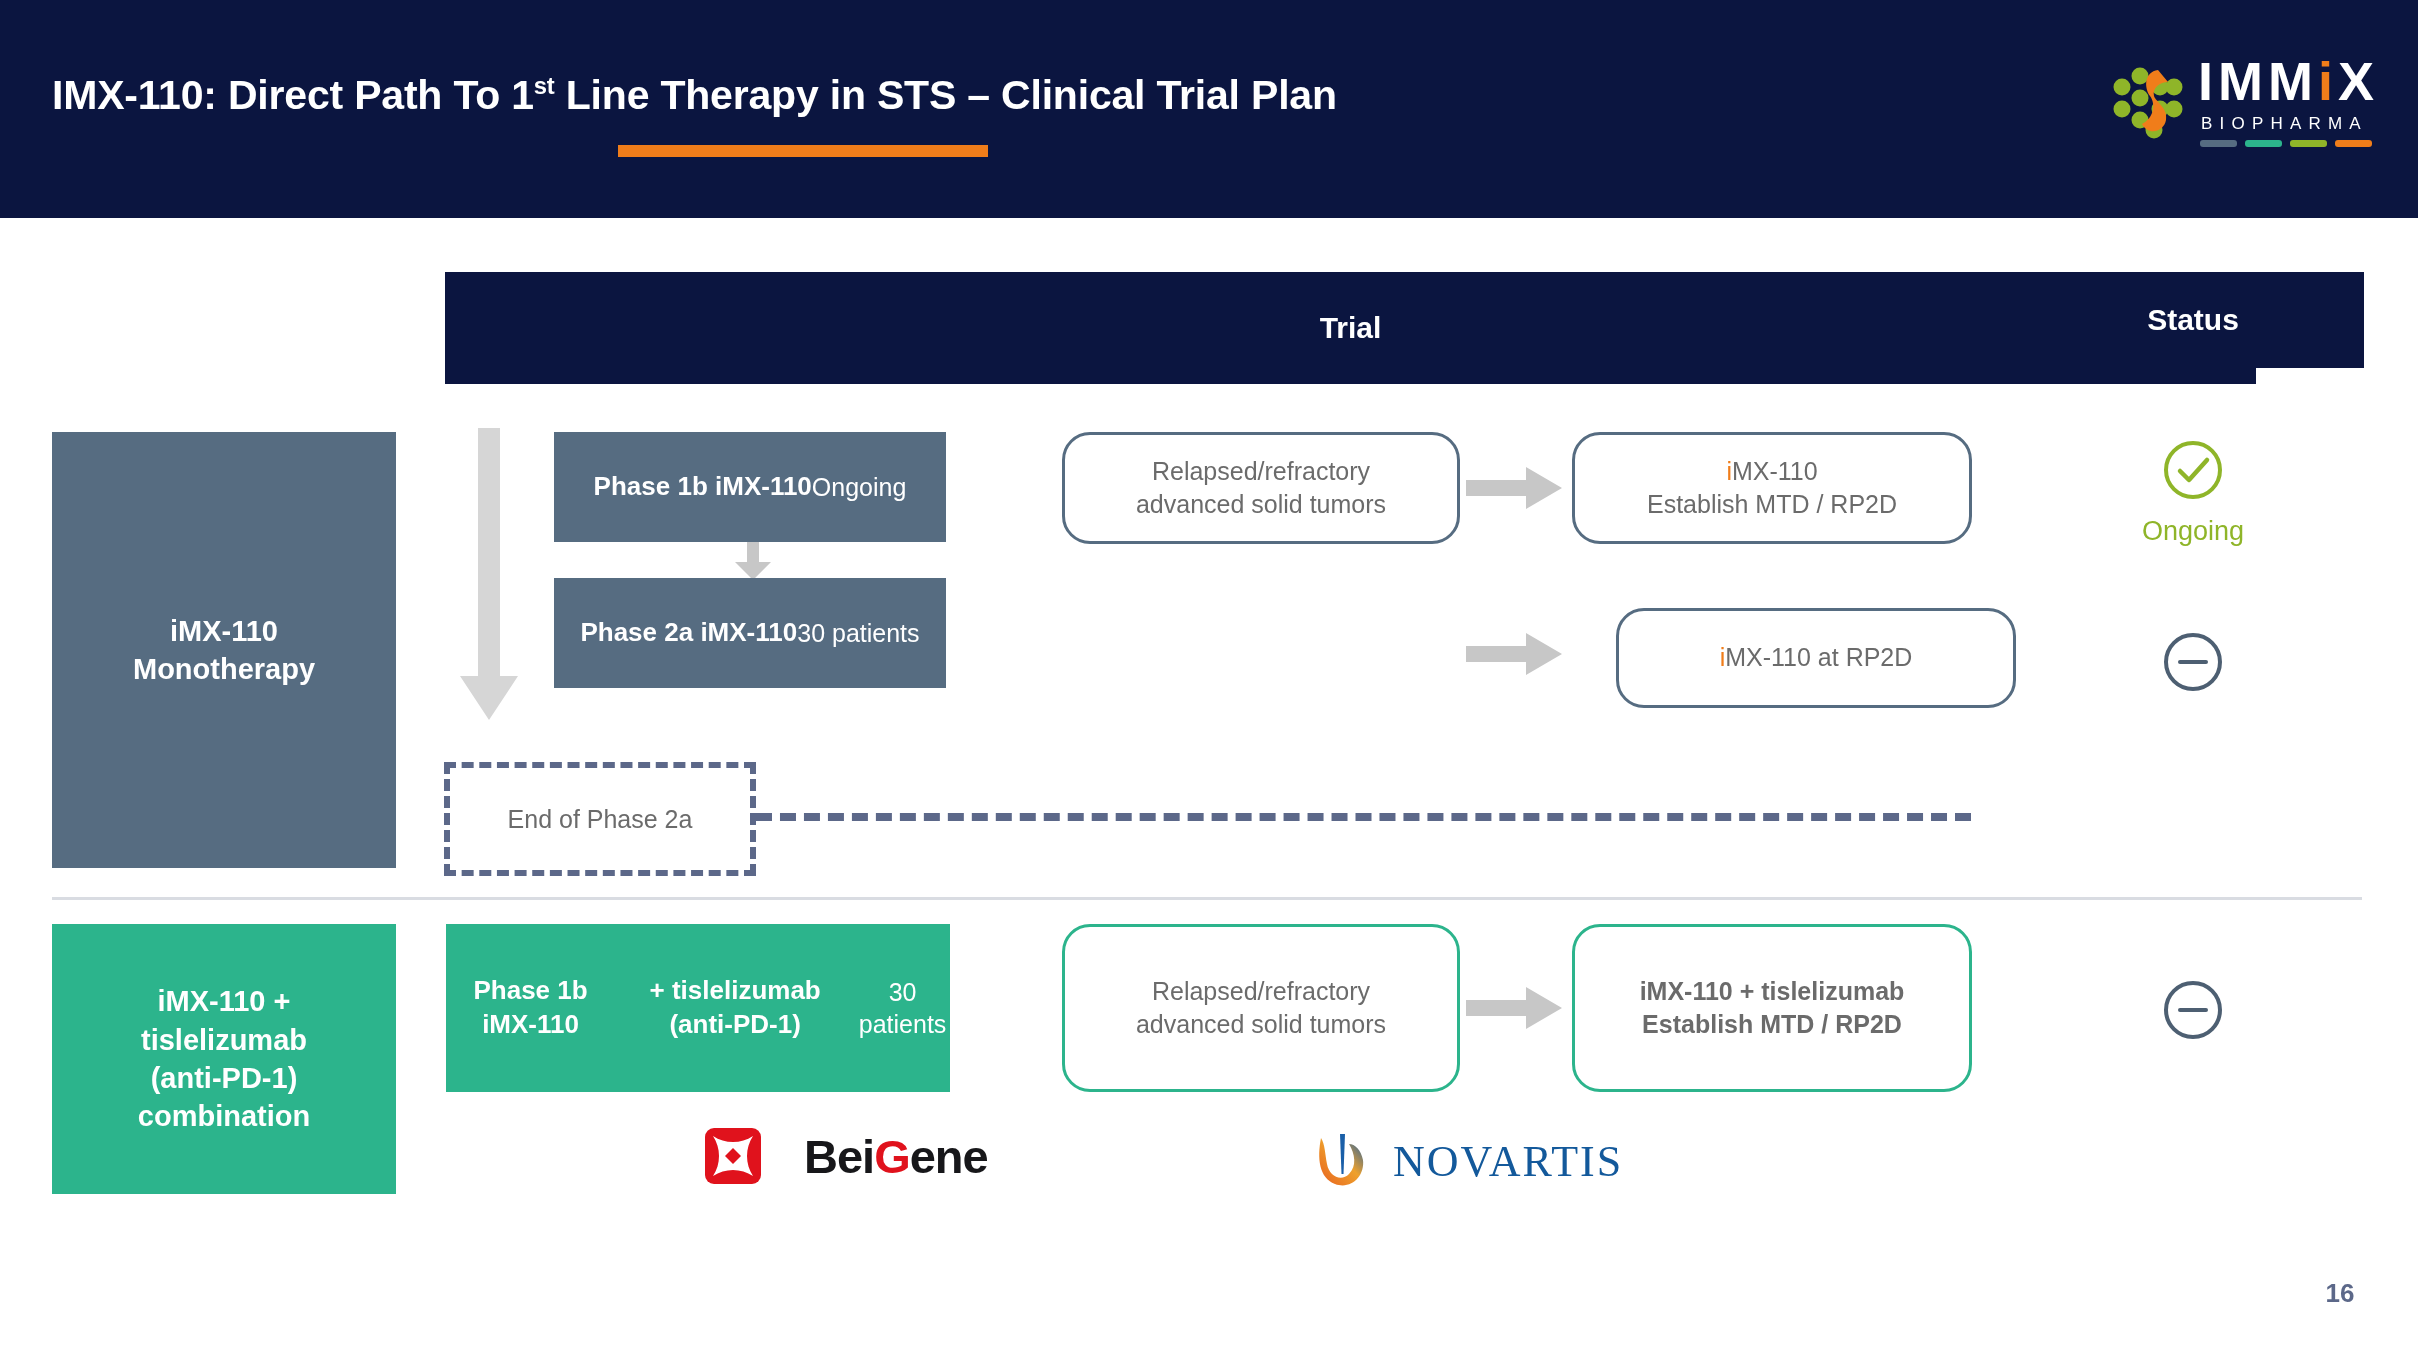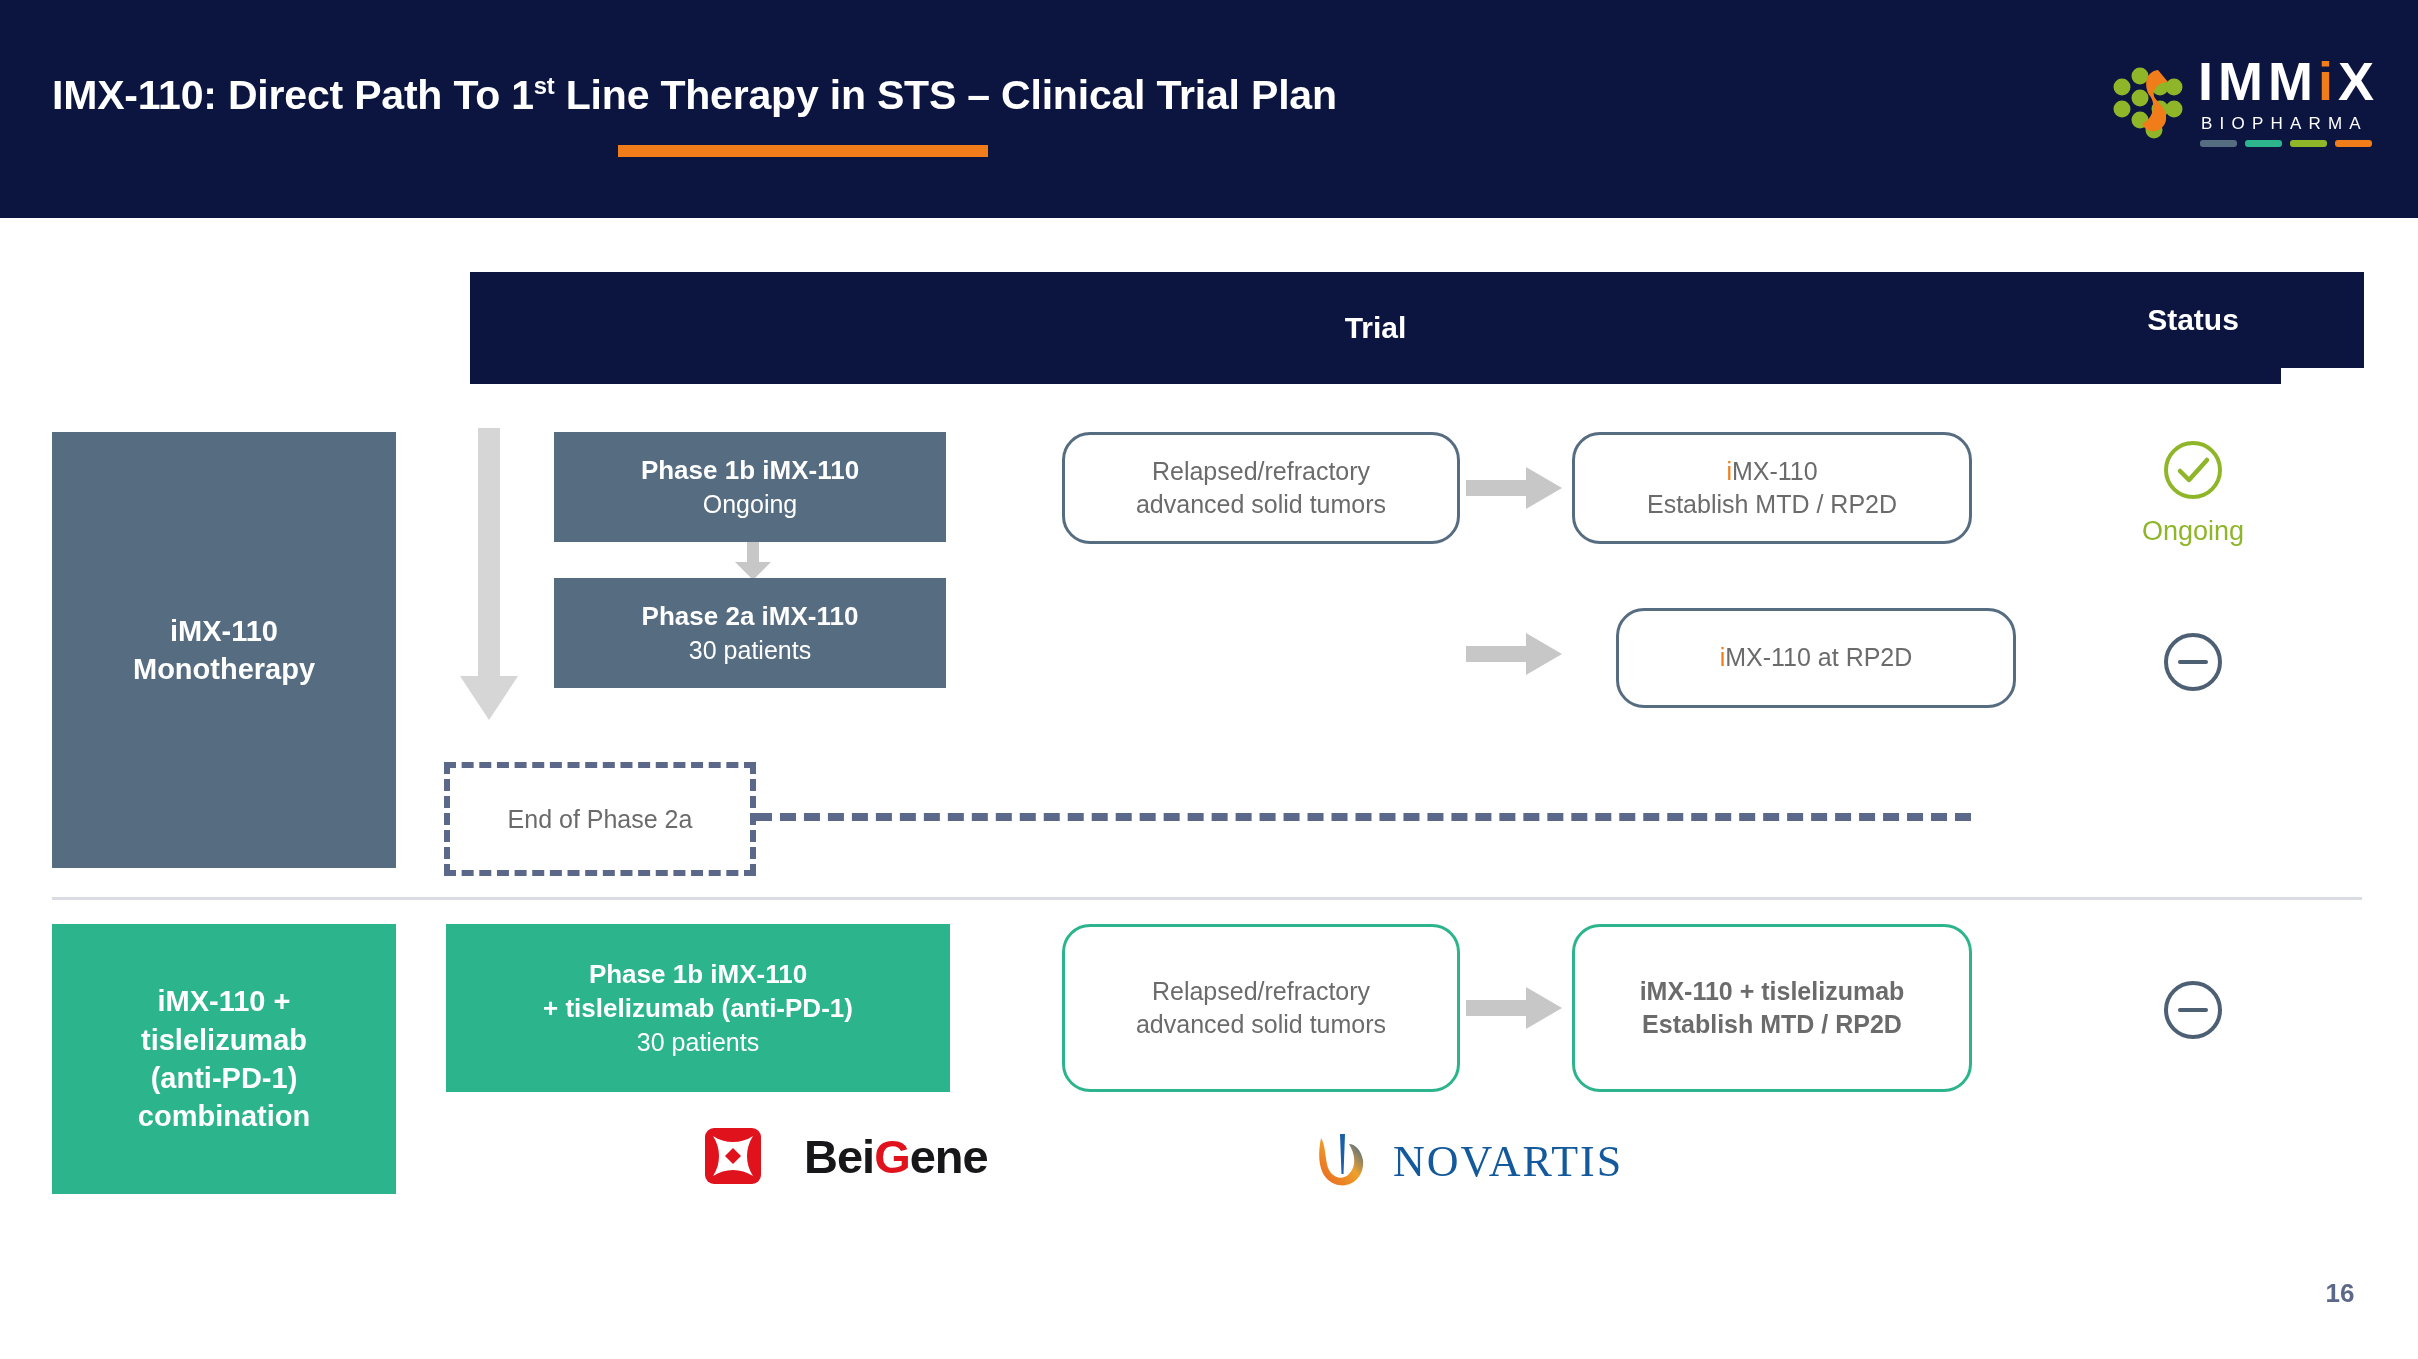--- a/index.html
+++ b/index.html
@@ -38,21 +38,21 @@
   .logo-word .dot-i { color:#f07d1a; }
   .logo-sub {
     position:absolute; left:93px; top:62px;
     font-size:17px; letter-spacing:7.2px; color:#ffffff; font-weight:normal;
   }
   .logo-bars { position:absolute; left:92px; top:88px; width:172px; height:8px; display:flex; gap:8px; }
   .logo-bars span { flex:1; height:7px; border-radius:3px; display:block; }
 
   
   .band-trial {
-    position:absolute; left:470px; top:272px; width:1811px; height:112px;
+    position:absolute; left:445px; top:272px; width:1811px; height:112px;
     background:#0b1540; color:#fff; font-size:30px; font-weight:bold;
     display:flex; align-items:center; justify-content:center;
   }
   .band-status {
     position:absolute; left:2022px; top:272px; width:342px; height:96px;
     background:#0b1540; color:#fff; font-size:30px; font-weight:bold;
     display:flex; align-items:center; justify-content:center;
   }
 
   
@@ -72,21 +72,21 @@
     background:#566c81; font-size:29px;
   }
   .grp-combo {
     left:52px; top:924px; width:344px; height:270px;
     background:#2cb48c; font-size:29px;
   }
 
   
   .pbox {
     position:absolute; color:#ffffff; text-align:center;
-    display:flex; flex-direction:column; align-items:center; justify-content:center;
+    display:flex; flex-direction:row; align-items:center; justify-content:center;
     line-height:1.3;
   }
   .pbox .b { font-weight:bold; font-size:26px; }
   .pbox .n { font-weight:normal; font-size:25px; }
   .p1b   { left:554px; top:432px; width:392px; height:110px; background:#566c81; }
   .p2a   { left:554px; top:578px; width:392px; height:110px; background:#566c81; }
   .pcomb { left:446px; top:924px; width:504px; height:168px; background:#2cb48c; }
 
   
   .obox {

